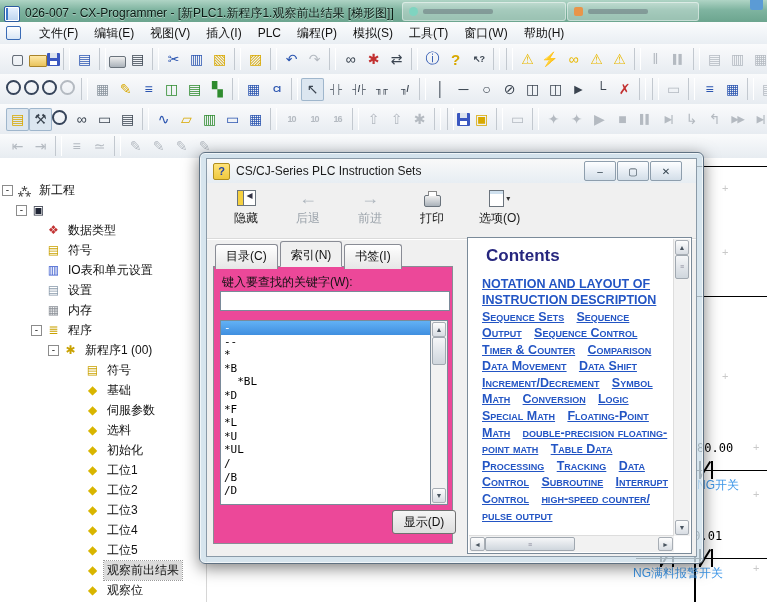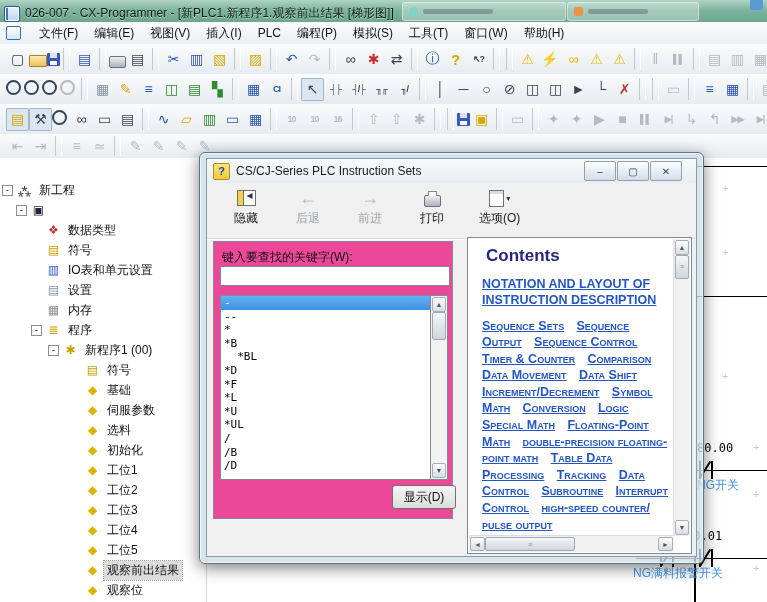--- a/index.html
+++ b/index.html
@@ -107,21 +107,21 @@
   .sb-thumb{position:absolute;left:1px;width:12px;background:linear-gradient(#F5F6F8,#CFD6DD);border:1px solid #A0A8B0;border-radius:2px}
   .display-btn{position:absolute;left:178px;top:243px;width:62px;height:22px;border:1px solid #707070;border-radius:3px;
     background:linear-gradient(#F5F5F5,#DDDDDD);font-size:12px;display:flex;align-items:center;justify-content:center}
   
   .pane-right{flex:1;position:relative;margin:2px 4px 2px 2px}
   .content-box{position:absolute;inset:0;border:1px solid #7A8A99;background:#fff;overflow:hidden}
   .content-inner{position:absolute;left:0;top:0;right:17px;bottom:17px;overflow:hidden;padding:6px 4px 0 14px}
   .contents-h{font-size:17px;font-weight:bold;color:#26267E;margin:2px 0 10px 4px;font-family:"Liberation Sans",sans-serif}
   .clinks{line-height:1.3}
   .clink{color:#2355C4;text-decoration:underline;font-variant:small-caps;font-weight:600;font-size:12.5px;margin-right:9px;cursor:pointer}
-  .intro{display:block;margin-bottom:9px}
+  .intro{display:block;}
   .vscroll{position:absolute;top:1px;right:1px;bottom:17px;width:16px;background:#F2F2F2;border-left:1px solid #DDD}
   .hscroll{position:absolute;left:1px;right:17px;bottom:1px;height:16px;background:#F2F2F2;border-top:1px solid #DDD}
   .hs-btn{position:absolute;top:1px;width:13px;height:12px;background:linear-gradient(#FDFDFD,#D8DDE3);border:1px solid #A8AEB5;border-radius:2px;
     font-size:7px;color:#4A5560;display:flex;align-items:center;justify-content:center}
   .hs-thumb{position:absolute;top:1px;height:12px;background:linear-gradient(#F5F6F8,#CFD6DD);border:1px solid #A0A8B0;border-radius:2px;
     display:flex;align-items:center;justify-content:center;font-size:7px;color:#889}
 </style>
 </head>
 <body>
 
@@ -501,20 +501,28 @@
             <span class="ic-page"></span>
             <span class="ddarrow">▾</span>
           </span>
         <span>选项(O)</span>
       </span>
     </div>
 
     <div class="dlg-body">
 
       <div class="pane-left">
+        <div class="tabs">
+
+            <span class="tab">目录(C)</span>
+
+            <span class="tab active">索引(N)</span>
+
+            <span class="tab">书签(I)</span>
+          </div>
         <div class="tabframe">
           <span class="srch-label">键入要查找的关键字(W):</span>
           <input class="srch-input" type="text" value="" style="">
           <div class="listbox">
 
               <div class="li sel">-</div>
 
               <div class="li">--</div>
 
               <div class="li">*</div>

